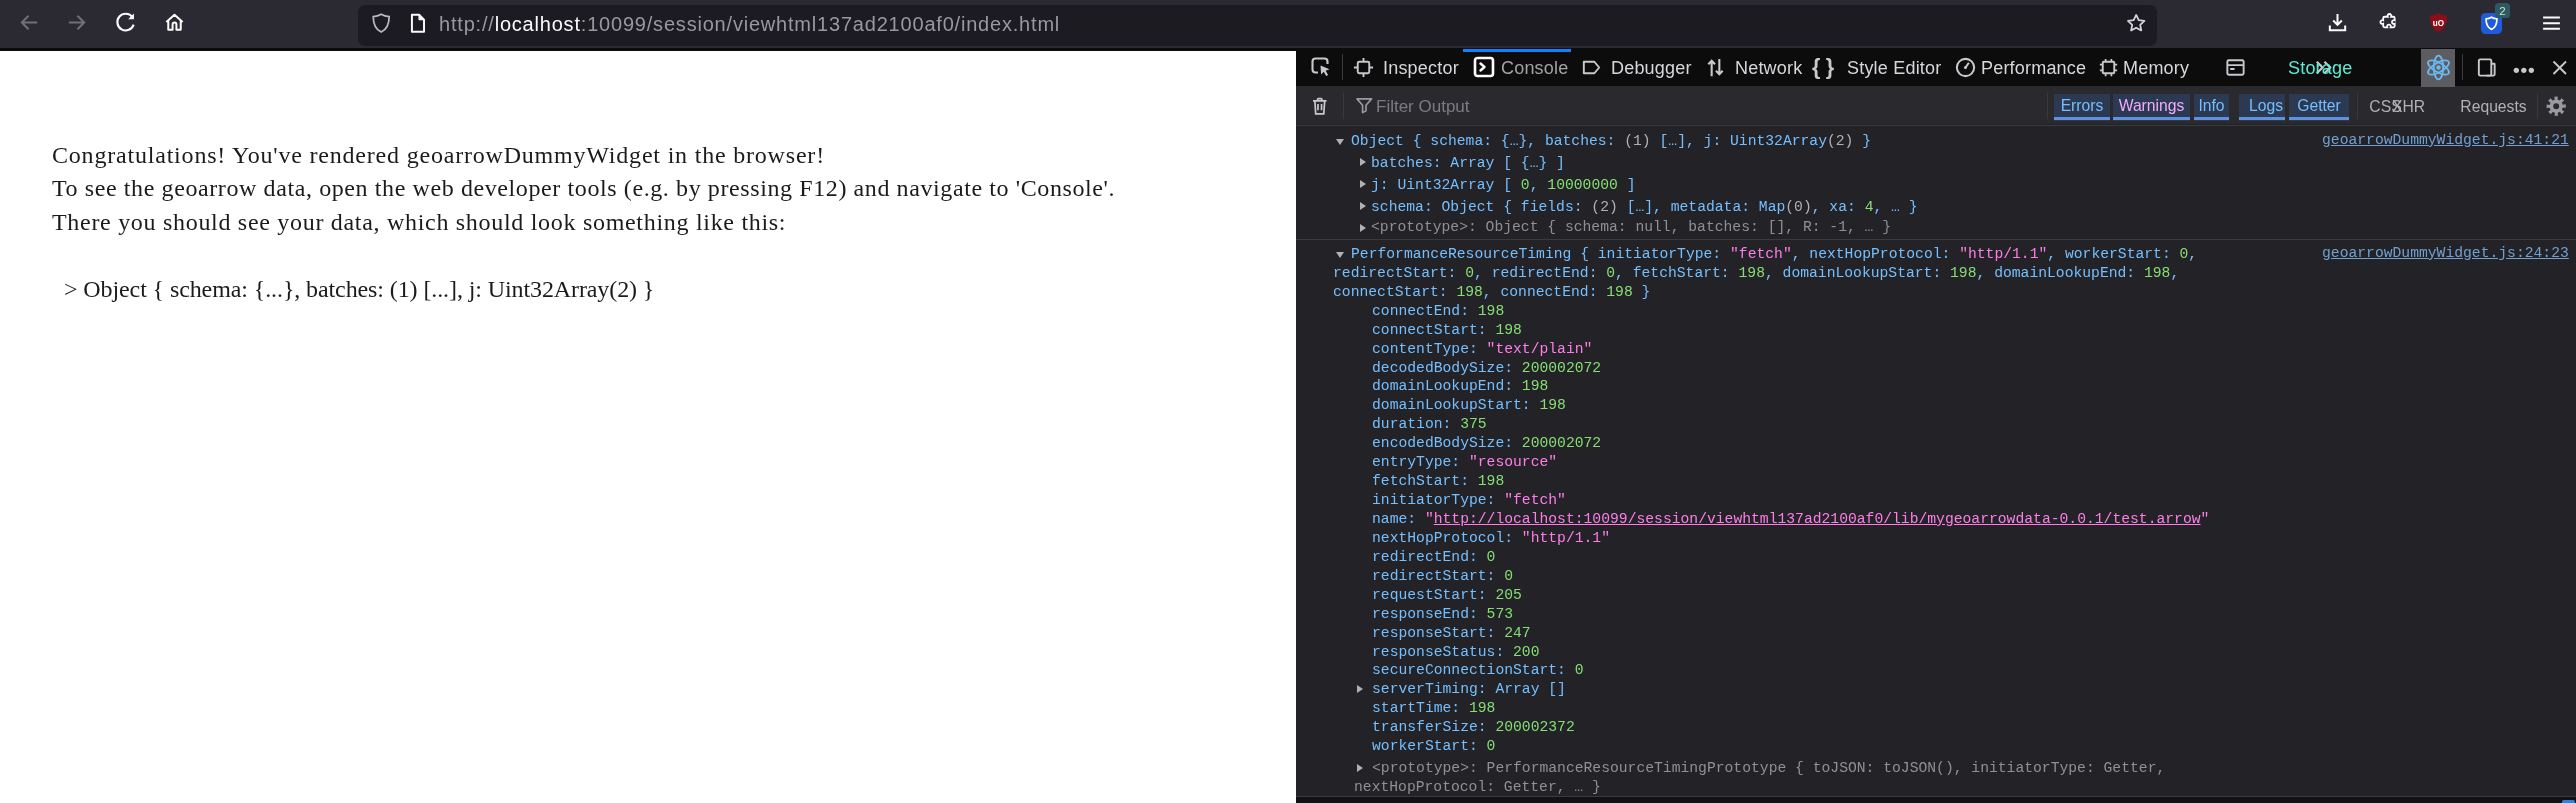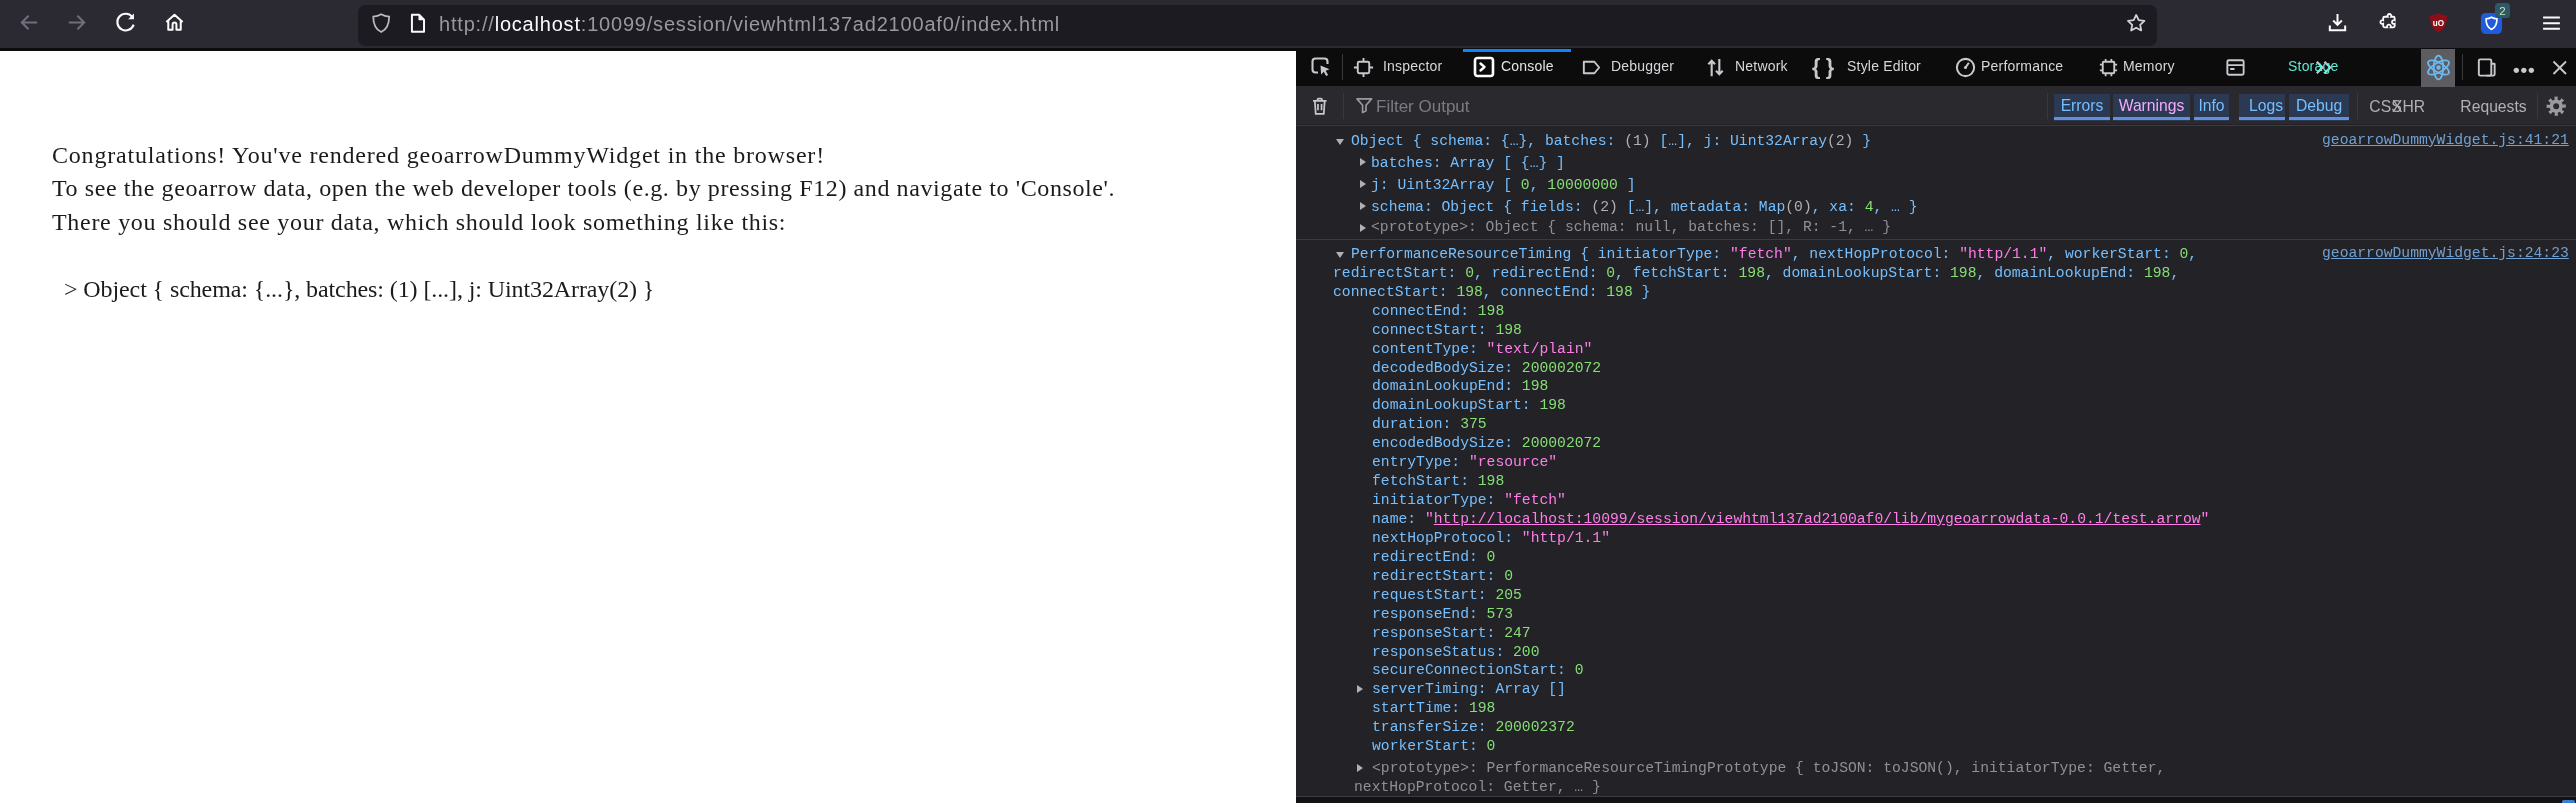--- a/index.html
+++ b/index.html
@@ -1,19 +1,19 @@
 <!DOCTYPE html>
 <html style="font-size:14.3px"><head><meta charset="utf-8"><style>
 *{box-sizing:border-box;margin:0;padding:0}
 html,body{width:2576px;height:804px;overflow:hidden;background:#fff}
 body{position:relative;font-family:"Liberation Sans",sans-serif}
 .abs{position:absolute}
 .urltext{font-size:20px;letter-spacing:0.8px;color:#fbfbfe;white-space:pre}
 .urldim{color:#99979f}
-.tablabel{position:absolute;font-size:14px;color:#d7d7db;letter-spacing:0.2px;top:9.8px}.green{color:#86de74}.pink{color:#ff7de9}.gray{color:#b1b1b3}.dim{color:#8f8f94}
+.tablabel{position:absolute;font-size:18px;color:#d7d7db;letter-spacing:0.2px;top:9.8px}.green{color:#86de74}.pink{color:#ff7de9}.gray{color:#b1b1b3}.dim{color:#8f8f94}
 .crow{position:absolute;font-family:"Liberation Mono",monospace;font-size:14.7px;white-space:pre;color:#75bfff}
 .tri{position:absolute;width:0;height:0}
 .trie{border-left:4.9px solid transparent;border-right:4.9px solid transparent;border-top:6.3px solid #b1b1b3}
 .tric{border-top:4.9px solid transparent;border-bottom:4.9px solid transparent;border-left:6.3px solid #b1b1b3}
 .link{color:#70a0d1;text-decoration:underline}
 .flab{position:absolute;font-size:15.7px;color:#b1b1b3;top:50px}
 svg{display:block;position:absolute}
 </style></head>
 <body>
 <div class="abs" style="left:0;top:0;width:2576px;height:48px;background:#2b2a33"></div>
@@ -121,21 +121,21 @@
 <div class="abs" style="left:1166px;top:6.3px;width:0.9px;height:26px;background:#38383d"></div>
 <svg class="abs" style="left:1179px;top:7.6px" width="23" height="23" viewBox="0 0 24 24" fill="none">
       <rect x="4" y="3.5" width="13" height="17" rx="1.5" stroke="#c8c8cd" stroke-width="2"></rect>
       <path d="M17 8h3a0.5 0.5 0 0 1 .5.5V19a1.5 1.5 0 0 1-1.5 1.5h-7" stroke="#c8c8cd" stroke-width="2"></path>
     </svg>
 <div class="abs" style="left:1217px;top:10.7px;color:#c8c8cd;font-size:19px;letter-spacing:0.9px;font-weight:bold">•••</div>
 <svg class="abs" style="left:1253px;top:8.5px" width="21.5" height="21.5" viewBox="0 0 24 24" fill="none">
       <path d="M5 5l14 14M19 5 5 19" stroke="#c8c8cd" stroke-width="2.1"></path>
     </svg>
 <div class="tablabel" style="left:87px;color:#d7d7db">Inspector</div>
-<div class="tablabel" style="left:205px;color:#e5e5e5">Console</div>
+<div class="tablabel" style="left:205px;color:#a3a3a3">Console</div>
 <div class="tablabel" style="left:315px;color:#d7d7db">Debugger</div>
 <div class="tablabel" style="left:439px;color:#d7d7db">Network</div>
 <div class="tablabel" style="left:551px;color:#d7d7db">Style Editor</div>
 <div class="tablabel" style="left:685px;color:#d7d7db">Performance</div>
 <div class="tablabel" style="left:827px;color:#d7d7db">Memory</div>
 <div class="tablabel" style="left:992px;color:#5eead4">Storage</div>
 <svg class="abs" style="left:13.4px;top:47px" width="21.5" height="22.4" viewBox="0 0 24 24" fill="none">
       <path d="M4.5 6h15M9.5 6V4.5a1 1 0 0 1 1-1h3a1 1 0 0 1 1 1V6M6.5 6l1 14.5h9l1-14.5M10 9.5v7M14 9.5v7" stroke="#c8c8cd" stroke-width="1.9"></path>
     </svg>
 <div class="abs" style="left:47px;top:45px;width:0.9px;height:26px;background:#38383d"></div>
@@ -151,21 +151,21 @@
     <div class="abs" style="left:817px;top:69px;width:77px;height:3.1px;background:#6191dd"></div>
     <div class="abs" style="left:817px;top:49px;width:77px;text-align:center;font-size:15.7px;color:#f0abfc">Warnings</div>
 <div class="abs" style="left:898px;top:46px;width:35px;height:27px;background:#2b3952"></div>
     <div class="abs" style="left:898px;top:69px;width:35px;height:3.1px;background:#6191dd"></div>
     <div class="abs" style="left:898px;top:49px;width:35px;text-align:center;font-size:15.7px;color:#75bfff">Info</div>
 <div class="abs" style="left:943px;top:46px;width:46px;height:27px;background:#2b3952"></div>
     <div class="abs" style="left:943px;top:69px;width:46px;height:3.1px;background:#6191dd"></div>
     <div class="abs" style="left:943px;top:49px;width:54px;text-align:center;font-size:15.7px;color:#75bfff">Logs</div>
 <div class="abs" style="left:993px;top:46px;width:60px;height:27px;background:#2b3952"></div>
     <div class="abs" style="left:993px;top:69px;width:60px;height:3.1px;background:#6191dd"></div>
-    <div class="abs" style="left:993px;top:49px;width:60px;text-align:center;font-size:15.7px;color:#75bfff">Debug</div>
+    <div class="abs" style="left:993px;top:49px;width:60px;text-align:center;font-size:15.7px;color:#75bfff">Getter</div>
 <div class="abs" style="left:1061px;top:45px;width:0.9px;height:26px;background:#38383d"></div>
 <div class="flab" style="left:1051px;width:77px;text-align:center">CSS</div>
 <div class="flab" style="left:1096px;width:77px;text-align:left">XHR</div>
 <div class="flab" style="left:1159px;width:77px;text-align:center">Requests</div>
 <div class="abs" style="left:1241px;top:45px;width:0.9px;height:26px;background:#38383d"></div>
 <svg class="abs" style="left:1249px;top:47px" width="22.4" height="22.4" viewBox="0 0 24 24" fill="none">
       <path d="M22.2 10.0 L22.3 13.7 L19.1 13.4 L18.1 15.8 L20.6 17.8 L18.0 20.5 L16.0 18.0 L13.6 19.0 L14.0 22.2 L10.3 22.3 L10.6 19.1 L8.2 18.1 L6.2 20.6 L3.5 18.0 L6.0 16.0 L5.0 13.6 L1.8 14.0 L1.7 10.3 L4.9 10.6 L5.9 8.2 L3.4 6.2 L6.0 3.5 L8.0 6.0 L10.4 5.0 L10.0 1.8 L13.7 1.7 L13.4 4.9 L15.8 5.9 L17.8 3.4 L20.5 6.0 L18.0 8.0 L19.0 10.4Z M15.2 12 A3.2 3.2 0 1 0 8.8 12 A3.2 3.2 0 1 0 15.2 12Z" fill="#9a9aa0" fill-rule="evenodd"></path>
     </svg>
 </div>
 <div class="tri trie" style="left:1336px;top:139px"></div>

